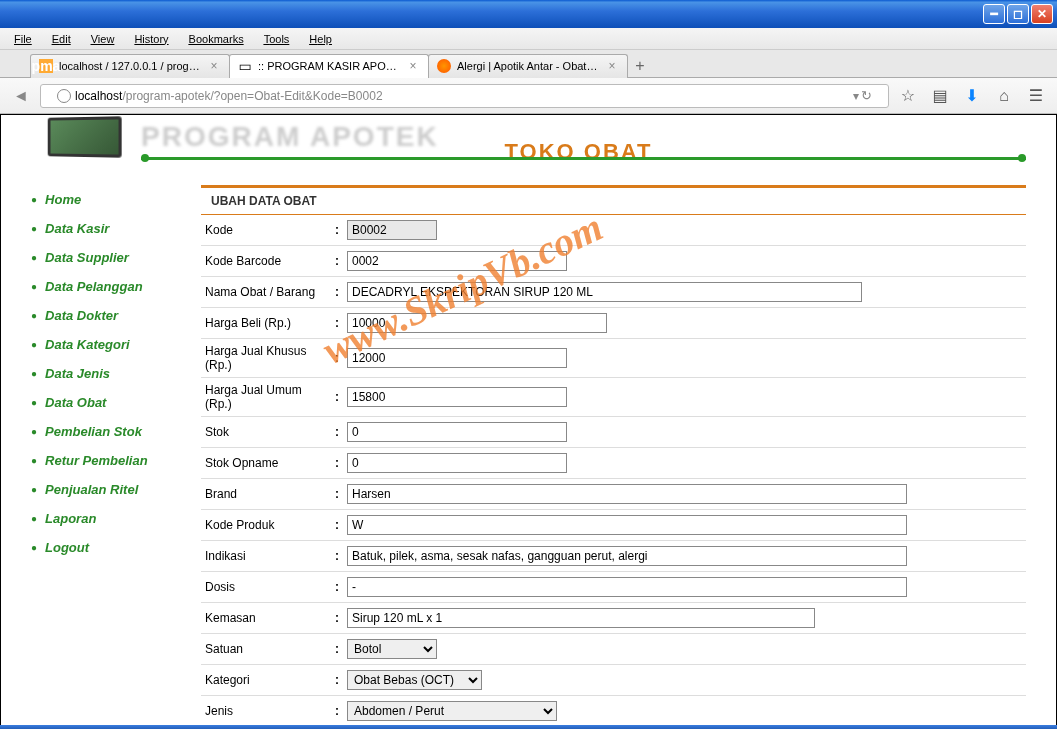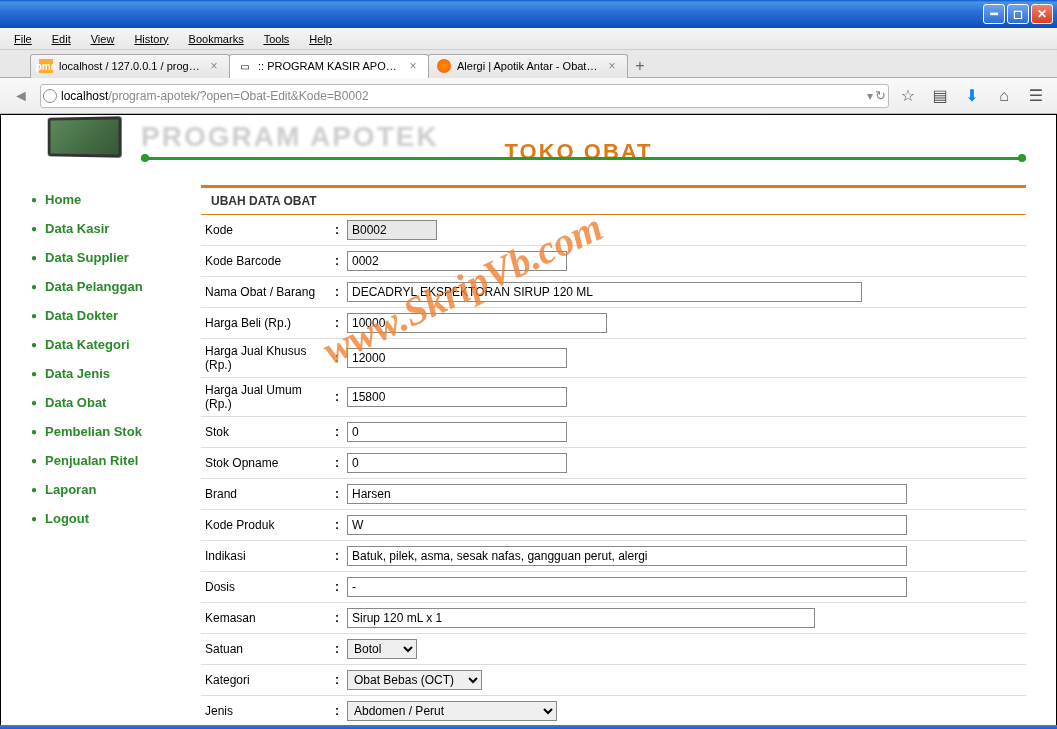--- a/index.html
+++ b/index.html
@@ -15,31 +15,31 @@
     
     
     .menu-bar { height: 22px; background: linear-gradient(#f5f5f5, #e8e8e8); display: flex; align-items: center; padding: 0 6px; gap: 4px; border-bottom: 1px solid #ccc; text-decoration: underline; }
     .menu-item { padding: 2px 8px; font-size: 11px; cursor: pointer; }
     .menu-item .u { text-decoration: underline; }
     
     
     .tab-bar { height: 28px; background: #e8e8e8; display: flex; align-items: center; padding: 4px 6px 0 30px; gap: 0; border-bottom: 1px solid #aaa; }
     .tab { height: 24px; padding: 0 8px; display: flex; align-items: center; gap: 6px; background: linear-gradient(#f5f5f5, #e5e5e5); border: 1px solid #aaa; border-bottom: none; border-radius: 3px 3px 0 0; font-size: 11px; min-width: 170px; max-width: 200px; cursor: pointer; margin-right: -1px; }
     .tab.active { background: #fff; }
-    .tab .favicon { width: 14px; height: 14px; display: inline-flex; align-items: center; justify-content: center; font-size: 10px; }
+    .tab .favicon { width: 14px; height: 14px; display: inline-flex; align-items: center; justify-content: center; font-size: 14px; }
     .fav-pma { background: #ffaa33; color: #fff; font-weight: bold; font-size: 8px; }
     .fav-ff { background: radial-gradient(circle, #ff9500, #ff5500); border-radius: 50%; }
     .tab-text { flex: 1; overflow: hidden; white-space: nowrap; text-overflow: ellipsis; }
     .tab-close { width: 14px; height: 14px; display: flex; align-items: center; justify-content: center; font-size: 12px; color: #888; }
     .tab-new { width: 26px; height: 22px; display: flex; align-items: center; justify-content: center; font-size: 16px; color: #666; cursor: pointer; }
     
     
     .url-bar { height: 36px; background: linear-gradient(#f9f9f9, #eee); display: flex; align-items: center; padding: 0 8px; gap: 6px; border-bottom: 1px solid #bbb; }
     .nav-btn { width: 26px; height: 26px; display: flex; align-items: center; justify-content: center; color: #888; font-size: 16px; cursor: pointer; }
-    .url-input-wrap { flex: 1; height: 24px; border: 1px solid #bbb; border-radius: 3px; background: #fff; display: flex; align-items: center; padding: 0 2px; gap: 4px; }
+    .url-input-wrap { flex: 1; height: 24px; border: 1px solid #bbb; border-radius: 3px; background: #fff; display: flex; align-items: center; padding: 0 16px; gap: 4px; }
     .url-globe { width: 14px; height: 14px; border: 1px solid #888; border-radius: 50%; }
     .url-text { flex: 1; font-size: 12px; }
     .url-text .host { color: #000; }
     .url-text .path { color: #888; }
     .url-right { display: flex; align-items: center; gap: 2px; }
     .url-reload { color: #888; font-size: 13px; }
     .toolbar-btn { width: 26px; height: 26px; display: flex; align-items: center; justify-content: center; color: #555; font-size: 16px; cursor: pointer; }
     .download-btn { color: #0a84ff; }
     
     
@@ -57,21 +57,21 @@
     .header-line::before { left: 0; }
     .header-line::after { right: 0; }
     .header-sub { font-size: 22px; font-weight: bold; color: #d97b1a; text-align: center; letter-spacing: 2px; }
     
     
     .main { display: flex; padding: 20px 30px; gap: 20px; position: relative; }
     .watermark { position: absolute; left: 310px; top: 100px; font-size: 40px; font-weight: bold; color: #f08030; opacity: 0.8; transform: rotate(-25deg); pointer-events: none; z-index: 5; font-style: italic; font-family: 'Times New Roman', serif; }
     
     
     .sidebar { width: 150px; }
-    .sidebar ul { list-style: none; }
+    .sidebar ul { list-style: none; font-style: italic; }
     .sidebar li { padding: 7px 0; display: flex; align-items: center; gap: 8px; }
     .sidebar li::before { content: '●'; color: #2a8a2a; font-size: 10px; }
     .sidebar a { color: #2a8a2a; font-weight: bold; text-decoration: none; font-size: 13px; cursor: pointer; }
     
     
     .content { flex: 1; }
     .content-title-bar { border: 1px solid #d97b1a; border-width: 3px 0 1px 0; padding: 6px 10px; font-weight: bold; font-size: 12px; color: #333; }
     .form-table { width: 100%; border-collapse: collapse; }
     .form-table td { padding: 5px 4px; vertical-align: middle; font-size: 12px; border-bottom: 1px solid #ddd; }
     .form-table td.label { width: 130px; font-weight: normal; }
@@ -181,20 +181,23 @@
         <li>
               <a>Data Jenis</a>
             </li>
         <li>
               <a>Data Obat</a>
             </li>
         <li>
               <a>Pembelian Stok</a>
             </li>
         <li>
+              <a>Retur Pembelian</a>
+            </li>
+        <li>
               <a>Penjualan Ritel</a>
             </li>
         <li>
               <a>Laporan</a>
             </li>
         <li>
               <a>Logout</a>
             </li>
       </ul>
     </div>
@@ -264,21 +267,21 @@
           <td><input type="text" style="width: 560px;" value="-"></td>
         </tr>
         <tr>
           <td class="label">Kemasan</td>
           <td class="colon">:</td>
           <td><input type="text" style="width: 468px;" value="Sirup 120 mL x 1"></td>
         </tr>
         <tr>
           <td class="label">Satuan</td>
           <td class="colon">:</td>
-          <td><select style="width:70px;"><option>Botol</option></select></td>
+          <td><select style="width:90px;"><option>Botol</option></select></td>
         </tr>
         <tr>
           <td class="label">Kategori</td>
           <td class="colon">:</td>
           <td><select style="width:135px;"><option>Obat Bebas (OCT)</option></select></td>
         </tr>
         <tr>
           <td class="label">Jenis</td>
           <td class="colon">:</td>
           <td><select style="width:210px;"><option>Abdomen / Perut</option></select></td>

